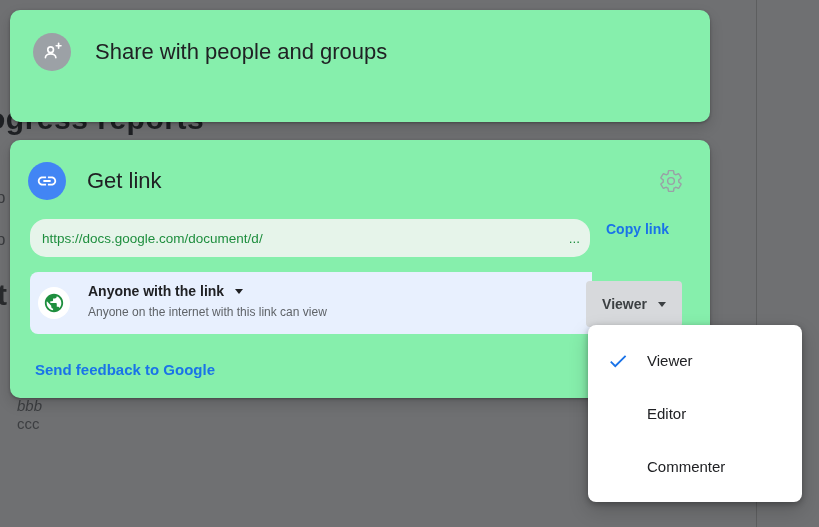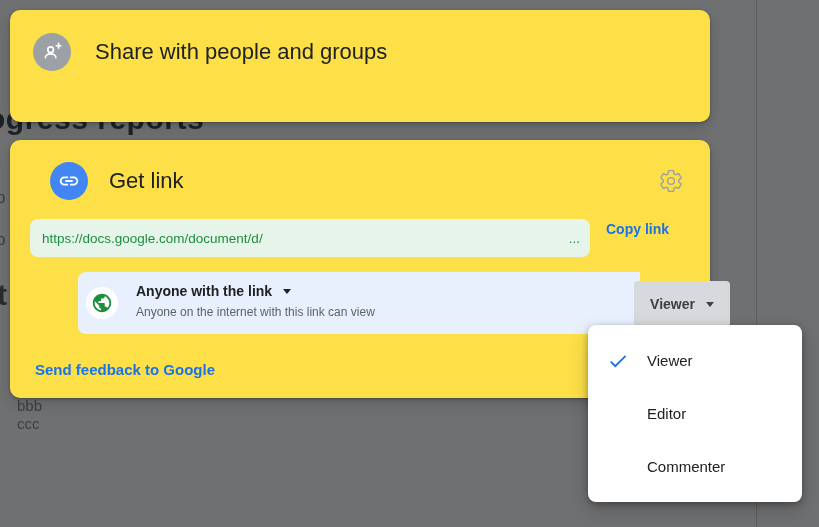--- a/index.html
+++ b/index.html
@@ -8,52 +8,52 @@
 
   
   .backdrop{position:absolute;inset:0;z-index:1;}
   .bg-heading{position:absolute;left:-13px;top:102px;font-size:30px;font-weight:bold;
     color:#1f2124;letter-spacing:.5px;white-space:nowrap;}
   .bg-frag{position:absolute;color:#3a3c3f;font-size:17px;}
   .bg-frag-p1{left:-4px;top:188px;}
   .bg-frag-p2{left:-4px;top:230px;}
   .bg-frag-t{left:-3px;top:278px;font-size:30px;font-weight:bold;color:#292b2d;}
   .bg-list{position:absolute;left:17px;color:#3c3e41;font-size:15px;line-height:21px;}
-  .bg-bbb{top:395px;}
+  .bg-bbb{top:395px;font-style:italic;}
   .bg-ccc{top:413px;}
   .bg-page-edge{position:absolute;left:756px;top:0;width:1px;height:527px;background:rgba(0,0,0,.16);}
 
   
-  .dialog{position:absolute;background:#fde047;border-radius:10px;z-index:2;
+  .dialog{position:absolute;background:#86efac;border-radius:10px;z-index:2;
     box-shadow:0 1px 3px rgba(0,0,0,.3), 0 6px 14px rgba(0,0,0,.15);}
   .dialog-share{left:10px;top:10px;width:700px;height:112px;}
   .dialog-link{left:10px;top:140px;width:700px;height:258px;}
 
   .hdr{display:flex;align-items:center;}
   .dialog-share .hdr{padding:23px 0 0 23px;gap:24px;}
-  .dialog-link  .hdr{padding:22px 0 0 40px;gap:21px;}
+  .dialog-link  .hdr{padding:22px 0 0 18px;gap:21px;}
   .hdr-title{font-size:22px;color:#202124;}
 
   .avatar{width:38px;height:38px;border-radius:50%;display:flex;align-items:center;justify-content:center;flex:none;}
   .avatar-gray{background:#9ca1a6;}
   .avatar-blue{background:#4285f4;}
 
   .gear-btn{position:absolute;right:26px;top:28px;width:26px;height:26px;cursor:pointer;}
 
   
   .url-field{position:absolute;left:20px;top:79px;width:560px;height:38px;background:#e6f4ea;
-    border-radius:8px;display:flex;align-items:center;box-sizing:border-box;padding:0 10px 0 12px;}
+    border-radius:16px;display:flex;align-items:center;box-sizing:border-box;padding:0 10px 0 12px;}
   .url-text{color:#1e8e3e;font-size:13.5px;flex:1;white-space:nowrap;overflow:hidden;}
   .url-ellipsis{color:#1e8e3e;font-size:13.5px;margin-left:6px;}
   .copy-btn{position:absolute;left:596px;top:70px;height:38px;display:flex;align-items:center;
     color:#1a73e8;font-size:14px;font-weight:bold;cursor:pointer;white-space:nowrap;}
 
   
   .access-row{position:absolute;left:20px;top:132px;width:562px;height:62px;background:#e8f0fe;
-    border-radius:8px 0 0 8px;margin-left:48px;}
+    border-radius:8px 0 0 8px;}
   .globe-wrap{position:absolute;left:8px;top:15px;width:32px;height:32px;border-radius:50%;
     background:#fff;display:flex;align-items:center;justify-content:center;}
   .access-texts{position:absolute;left:58px;top:11px;}
   .scope-line{display:flex;align-items:center;gap:11px;cursor:pointer;}
   .scope-label{font-size:14px;font-weight:bold;color:#202124;}
   .scope-desc{margin-top:6px;font-size:12px;color:#5f6368;}
   .caret{width:0;height:0;border-left:4.5px solid transparent;border-right:4.5px solid transparent;
     border-top:5px solid #202124;}
   .caret-gray{border-top-color:#3c4043;}
 

